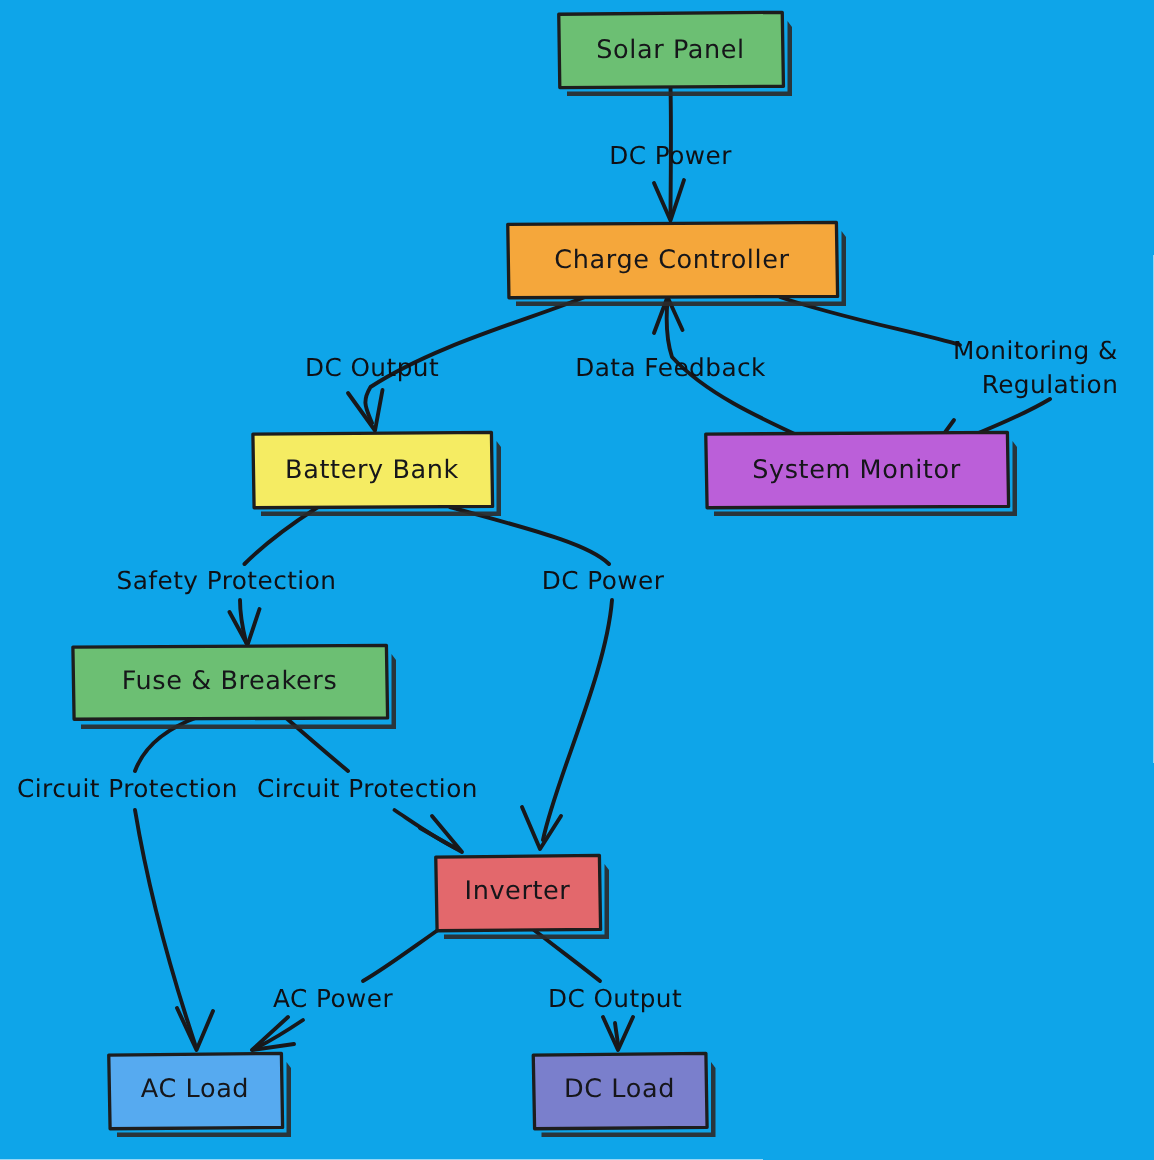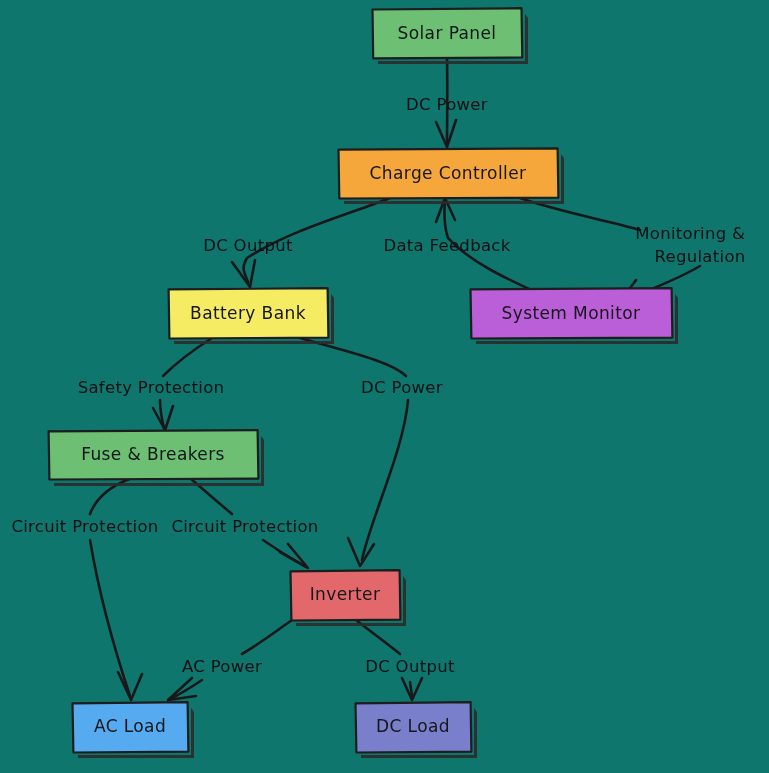--- a/index.html
+++ b/index.html
@@ -11,21 +11,21 @@
   body {
     width: 769px;
     height: 773px;
     overflow: hidden;
     font-family: "DejaVu Sans", sans-serif;
   }
   #diagram-root {
     position: relative;
     width: 769px;
     height: 773px;
-    background: #0f766e;
+    background: #0ea5e9;
   }
   svg#flowchart {
     display: block;
     width: 769px;
     height: 773px;
   }
   .node-shape {
     stroke: #1d1d1d;
     stroke-width: 2.2;
     stroke-linejoin: round;

